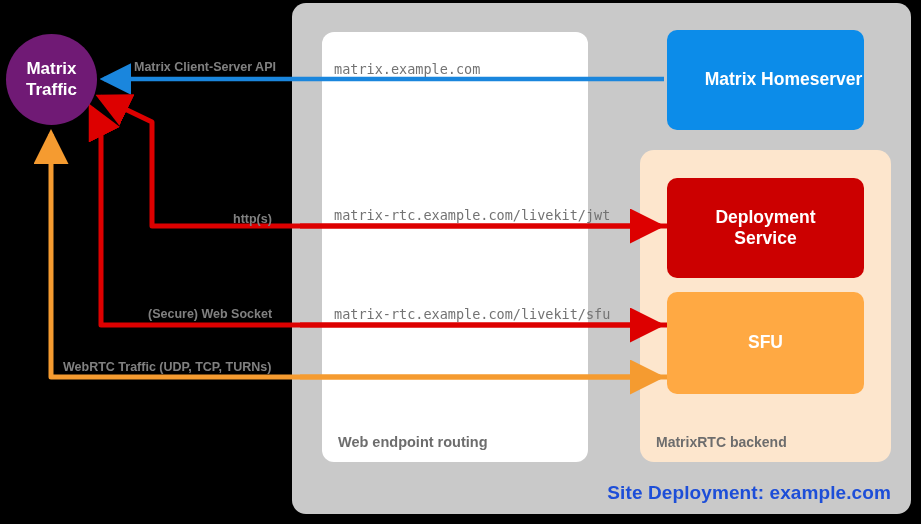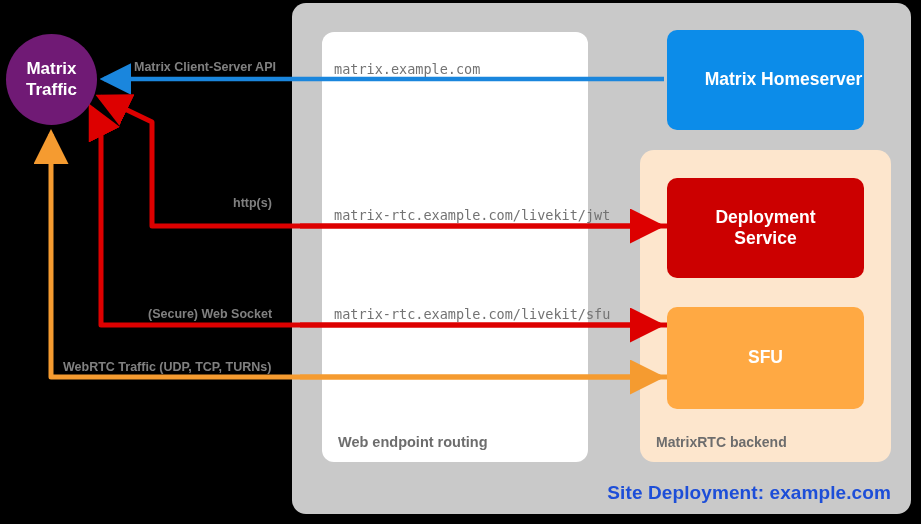--- a/index.html
+++ b/index.html
@@ -97,21 +97,21 @@
     padding-left: 36px;
   }
   .auth-node {
     left: 667px; top: 178px;
     width: 197px; height: 100px;
     background: #cc0000;
     border-radius: 10px;
     font-size: 17.5px;
   }
   .sfu-node {
-    left: 667px; top: 307px;
+    left: 667px; top: 292px;
     width: 197px; height: 102px;
     background: #ffa943;
     border-radius: 10px;
     font-size: 17.5px;
   }
 
   
   .edge-label {
     position: absolute;
     font-size: 12.5px;
@@ -187,21 +187,21 @@
     </div>
   </div>
 
   <div class="abs node sfu-node">
     <span>SFU</span>
   </div>
 
   <span class="edge-label" style="left:134px; top:60px;">Matrix Client-Server API</span>
   <span class="url-label" style="left:334px; top:61px;">matrix.example.com</span>
 
-  <span class="edge-label" style="left:233px; top:196px;">http(s)</span>
+  <span class="edge-label" style="left:233px; top:212px;">http(s)</span>
   <span class="url-label" style="left:334px; top:207px;">matrix-rtc.example.com/livekit/jwt</span>
 
   <span class="edge-label" style="left:148px; top:307px;">(Secure) Web Socket</span>
   <span class="url-label" style="left:334px; top:306px;">matrix-rtc.example.com/livekit/sfu</span>
 
   <span class="edge-label" style="left:63px; top:360px;">WebRTC Traffic (UDP, TCP, TURNs)</span>
 
 </div>
 
 </body></html>

